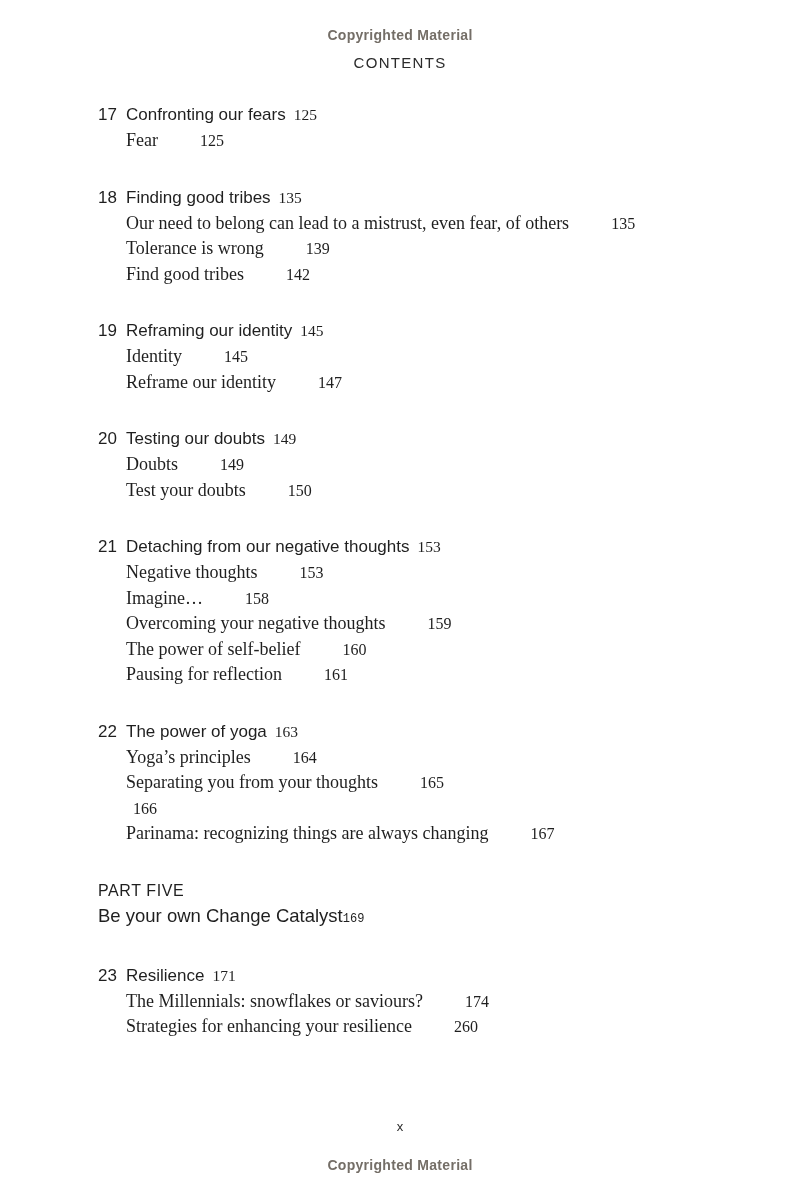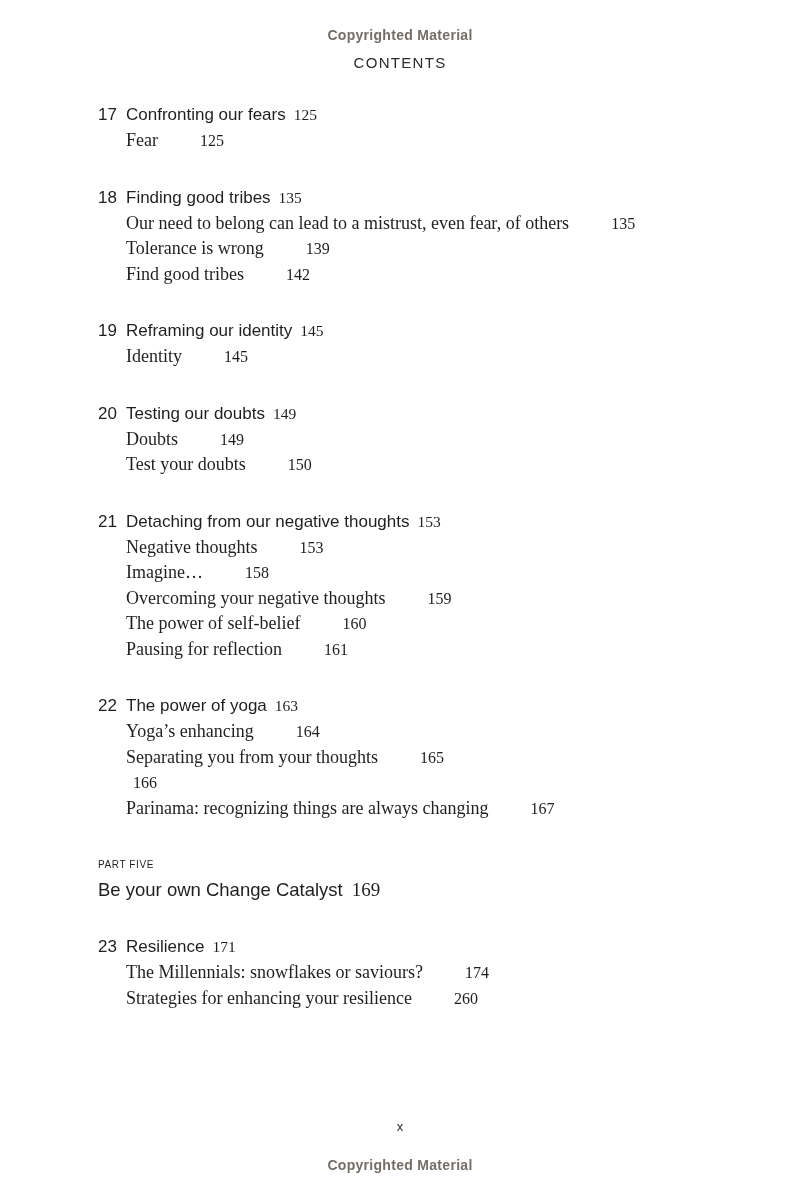--- a/index.html
+++ b/index.html
@@ -79,37 +79,37 @@
     line-height: 25.5px;
     white-space: nowrap;
     color: var(--text, #1f1f1f);
     gap: 35px;
   }
 
   .sub-item .page-num { margin-left: 7px; font-size: 16px; }
 
   .part-label {
     font-family: "Liberation Sans", sans-serif;
-    font-size: 10px;
+    font-size: 16px;
     line-height: 25px;
     letter-spacing: 0.6px;
     color: var(--text, #1f1f1f);
   }
 
   .part-title-row {
     display: flex;
     align-items: baseline;
     font-family: "Liberation Sans", sans-serif;
     font-size: 18.5px;
     line-height: 26px;
     white-space: nowrap;
     color: var(--text, #1f1f1f);
   }
 
-  .part-title-row .page-num { margin-left: 9px; font-size: 19px; }
+  .part-title-row .page-num { margin-left: 0; font-size: 12px; font-family: Liberation Mono, monospace; }
 
   .page-footer { margin-top: auto; text-align: center; flex: none; }
 
   .folio {
     font-family: "Liberation Sans", sans-serif;
     font-size: 13px;
     line-height: 16px;
     color: var(--header-text, #2b2b2b);
     margin-bottom: 22px;
   }
@@ -158,20 +158,24 @@
       <section class="toc-group chapter-group">
         <div class="chapter-row">
           <span class="chapter-num">19</span>
           <span class="chapter-title">Reframing our identity</span>
           <span class="page-num">145</span>
         </div>
         <div class="sub-item">
           <span class="sub-title">Identity</span>
           <span class="page-num">145</span>
         </div>
+        <div class="sub-item">
+          <span class="sub-title">Reframe our identity</span>
+          <span class="page-num">147</span>
+        </div>
       </section>
       <section class="toc-group chapter-group">
         <div class="chapter-row">
           <span class="chapter-num">20</span>
           <span class="chapter-title">Testing our doubts</span>
           <span class="page-num">149</span>
         </div>
         <div class="sub-item">
           <span class="sub-title">Doubts</span>
           <span class="page-num">149</span>
@@ -208,21 +212,21 @@
           <span class="page-num">161</span>
         </div>
       </section>
       <section class="toc-group chapter-group">
         <div class="chapter-row">
           <span class="chapter-num">22</span>
           <span class="chapter-title">The power of yoga</span>
           <span class="page-num">163</span>
         </div>
         <div class="sub-item">
-          <span class="sub-title">Yoga’s enhancing</span>
+          <span class="sub-title">Yoga’s principles</span>
           <span class="page-num">164</span>
         </div>
         <div class="sub-item">
           <span class="sub-title">Separating you from your thoughts</span>
           <span class="page-num">165</span>
         </div>
         <div class="sub-item">
           <span class="page-num">166</span>
         </div>
         <div class="sub-item">

